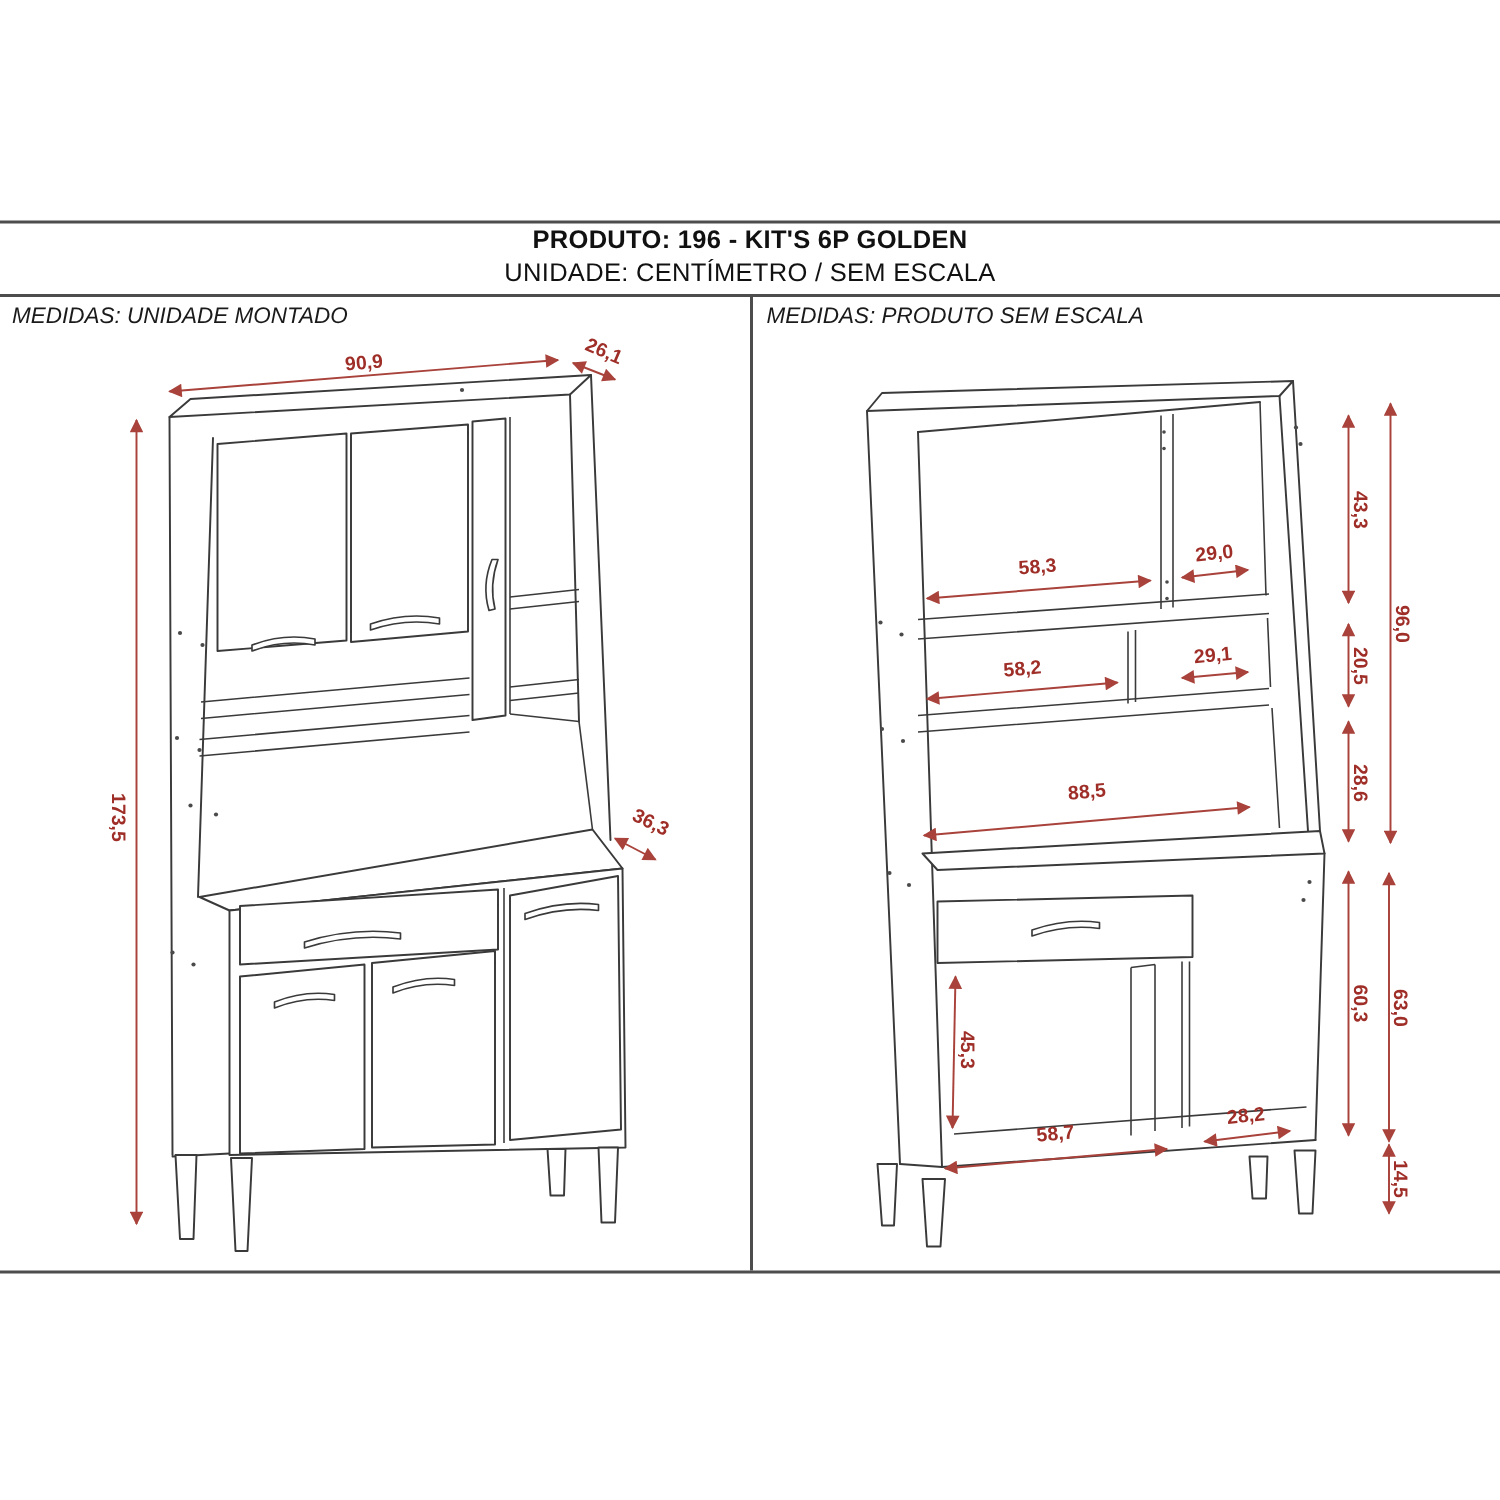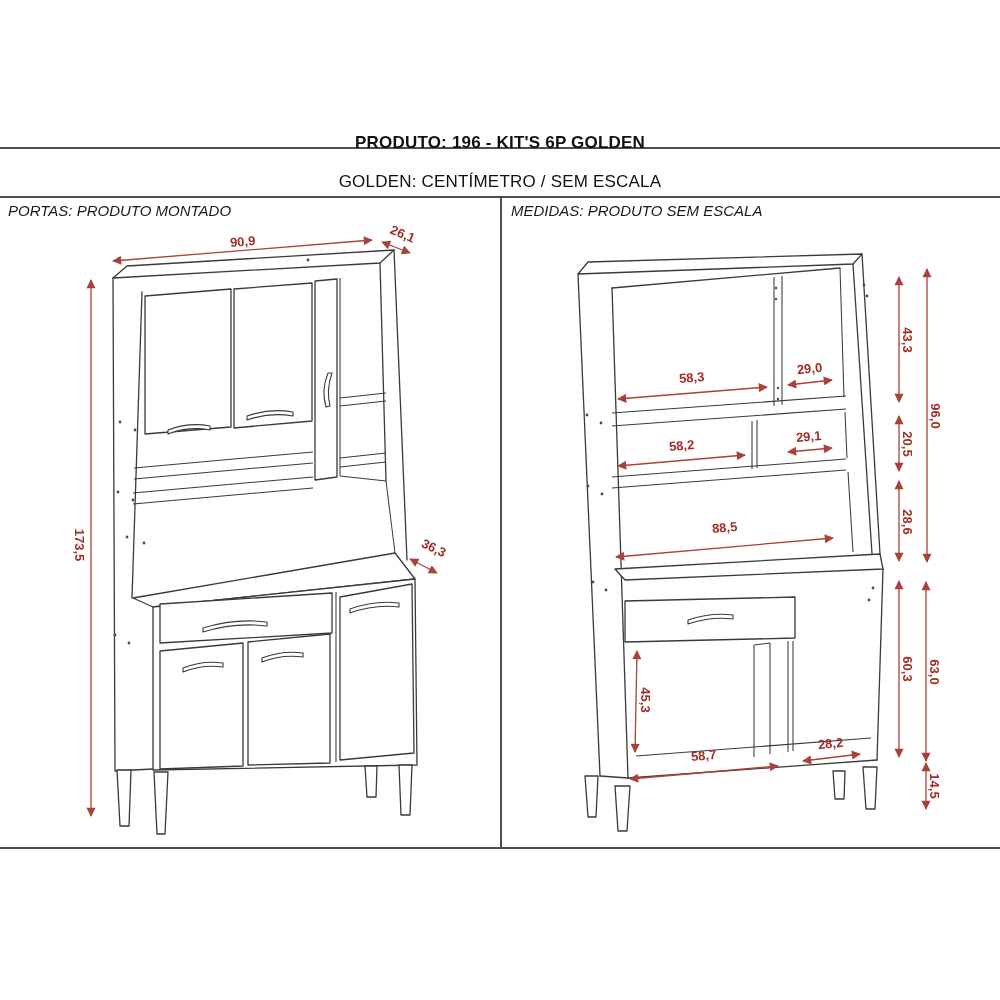--- a/index.html
+++ b/index.html
@@ -1,20 +1,20 @@
 <!DOCTYPE html>
 <html><head>
 <meta charset="utf-8">
 <style>
   html,body{margin:0;padding:0;background:#fff;}
   .sheet{position:relative;width:1000px;height:1000px;background:#ffffff;overflow:hidden;
          font-family:"Liberation Sans",sans-serif;color:#111;}
   .hline{position:absolute;left:0;width:1000px;height:0;border-top:2px solid #4d4d4d;}
   .vline{position:absolute;width:0;border-left:2px solid #4d4d4d;}
-  .title1{position:absolute;left:0;top:133px;width:1000px;text-align:center;
+  .title1{position:absolute;left:0;top:150px;width:1000px;text-align:center;
           font-size:17px;font-weight:bold;letter-spacing:.2px;}
   .title2{position:absolute;left:0;top:172px;width:1000px;text-align:center;
           font-size:17px;font-weight:normal;letter-spacing:.2px;}
   .phead{position:absolute;top:202px;font-size:15px;font-style:italic;color:#1a1a1a;}
   .phead.left{left:8px;}
   .phead.right{left:511px;}
   svg{position:absolute;overflow:visible;}
   .lw{stroke:#3a3a3a;stroke-width:1.3;fill:none;stroke-linejoin:round;stroke-linecap:round;}
   .lw.f{fill:#ffffff;}
   .thin{stroke:#3a3a3a;stroke-width:1.05;fill:none;stroke-linejoin:round;}
@@ -24,26 +24,26 @@
   text.dlab{font-family:"Liberation Sans",sans-serif;font-size:13px;font-weight:bold;
             fill:#9e2e27;text-anchor:middle;}
 </style>
 </head>
 <body>
 
 <div class="sheet">
 
   <div class="hline" style="top:147px"></div>
   <div class="title1">PRODUTO: 196 - KIT'S 6P GOLDEN</div>
-  <div class="title2">GOLDEN: CENTÍMETRO / SEM ESCALA</div>
+  <div class="title2">UNIDADE: CENTÍMETRO / SEM ESCALA</div>
   <div class="hline" style="top:196px"></div>
   <div class="hline" style="top:847px"></div>
   <div class="vline" style="left:500px;top:196px;height:651px"></div>
 
-  <div class="phead left">PORTAS: PRODUTO MONTADO</div>
+  <div class="phead left">MEDIDAS: UNIDADE MONTADO</div>
   <div class="phead right">MEDIDAS: PRODUTO SEM ESCALA</div>
 
   <svg style="left:3px;top:200px" width="494" height="645" viewBox="0 0 494 645">
     <defs>
       <marker id="arL" viewBox="0 0 10 10" refX="9" refY="5" markerWidth="8" markerHeight="7" orient="auto-start-reverse">
           <path d="M0,0 L10,5 L0,10 Z" fill="#a8423a"></path>
         </marker>
     </defs>
 
     <g>

